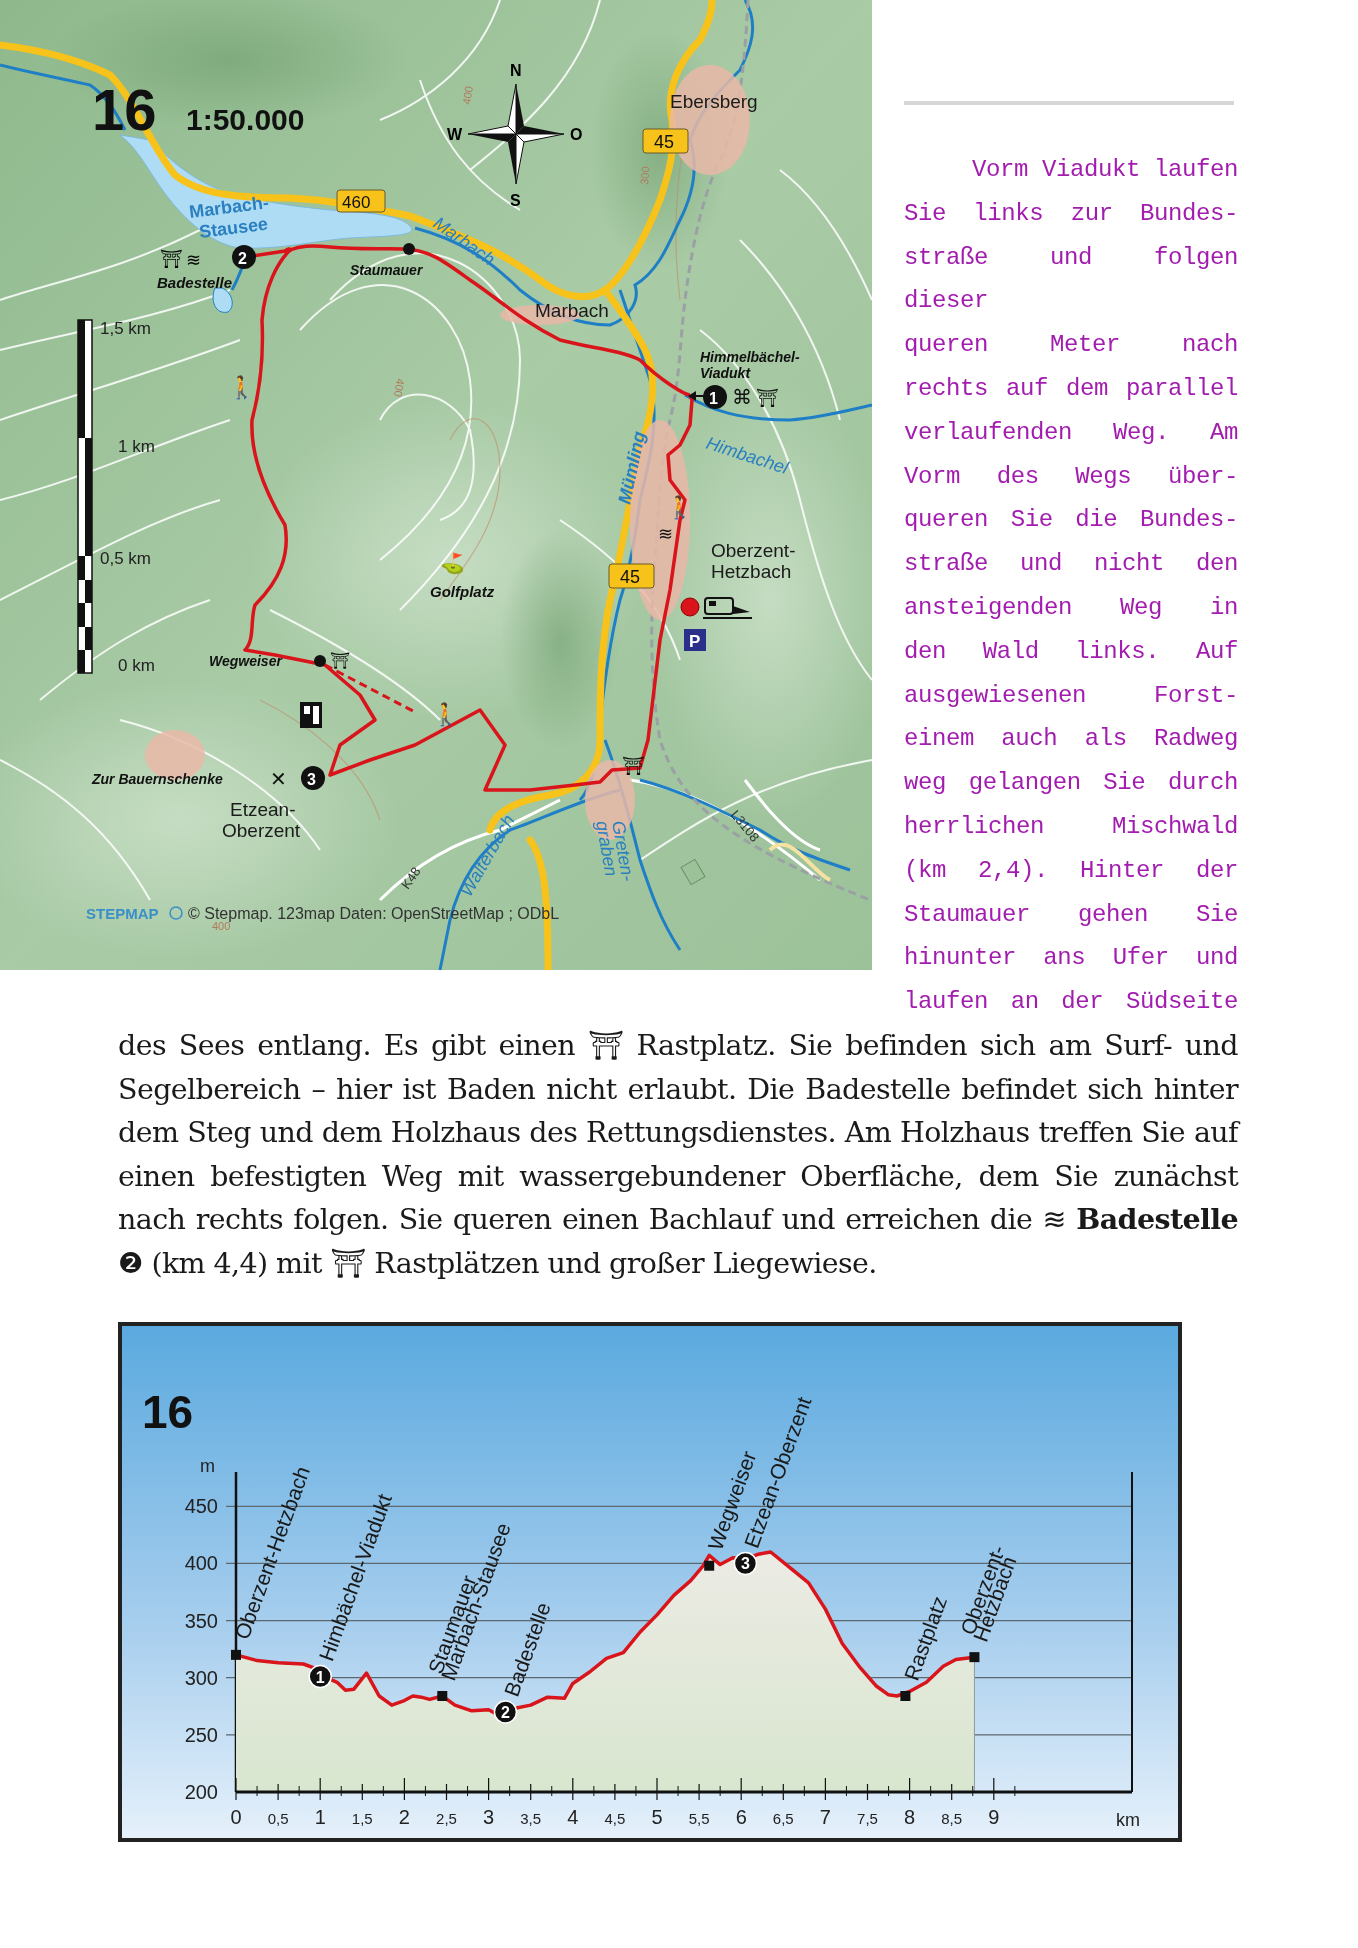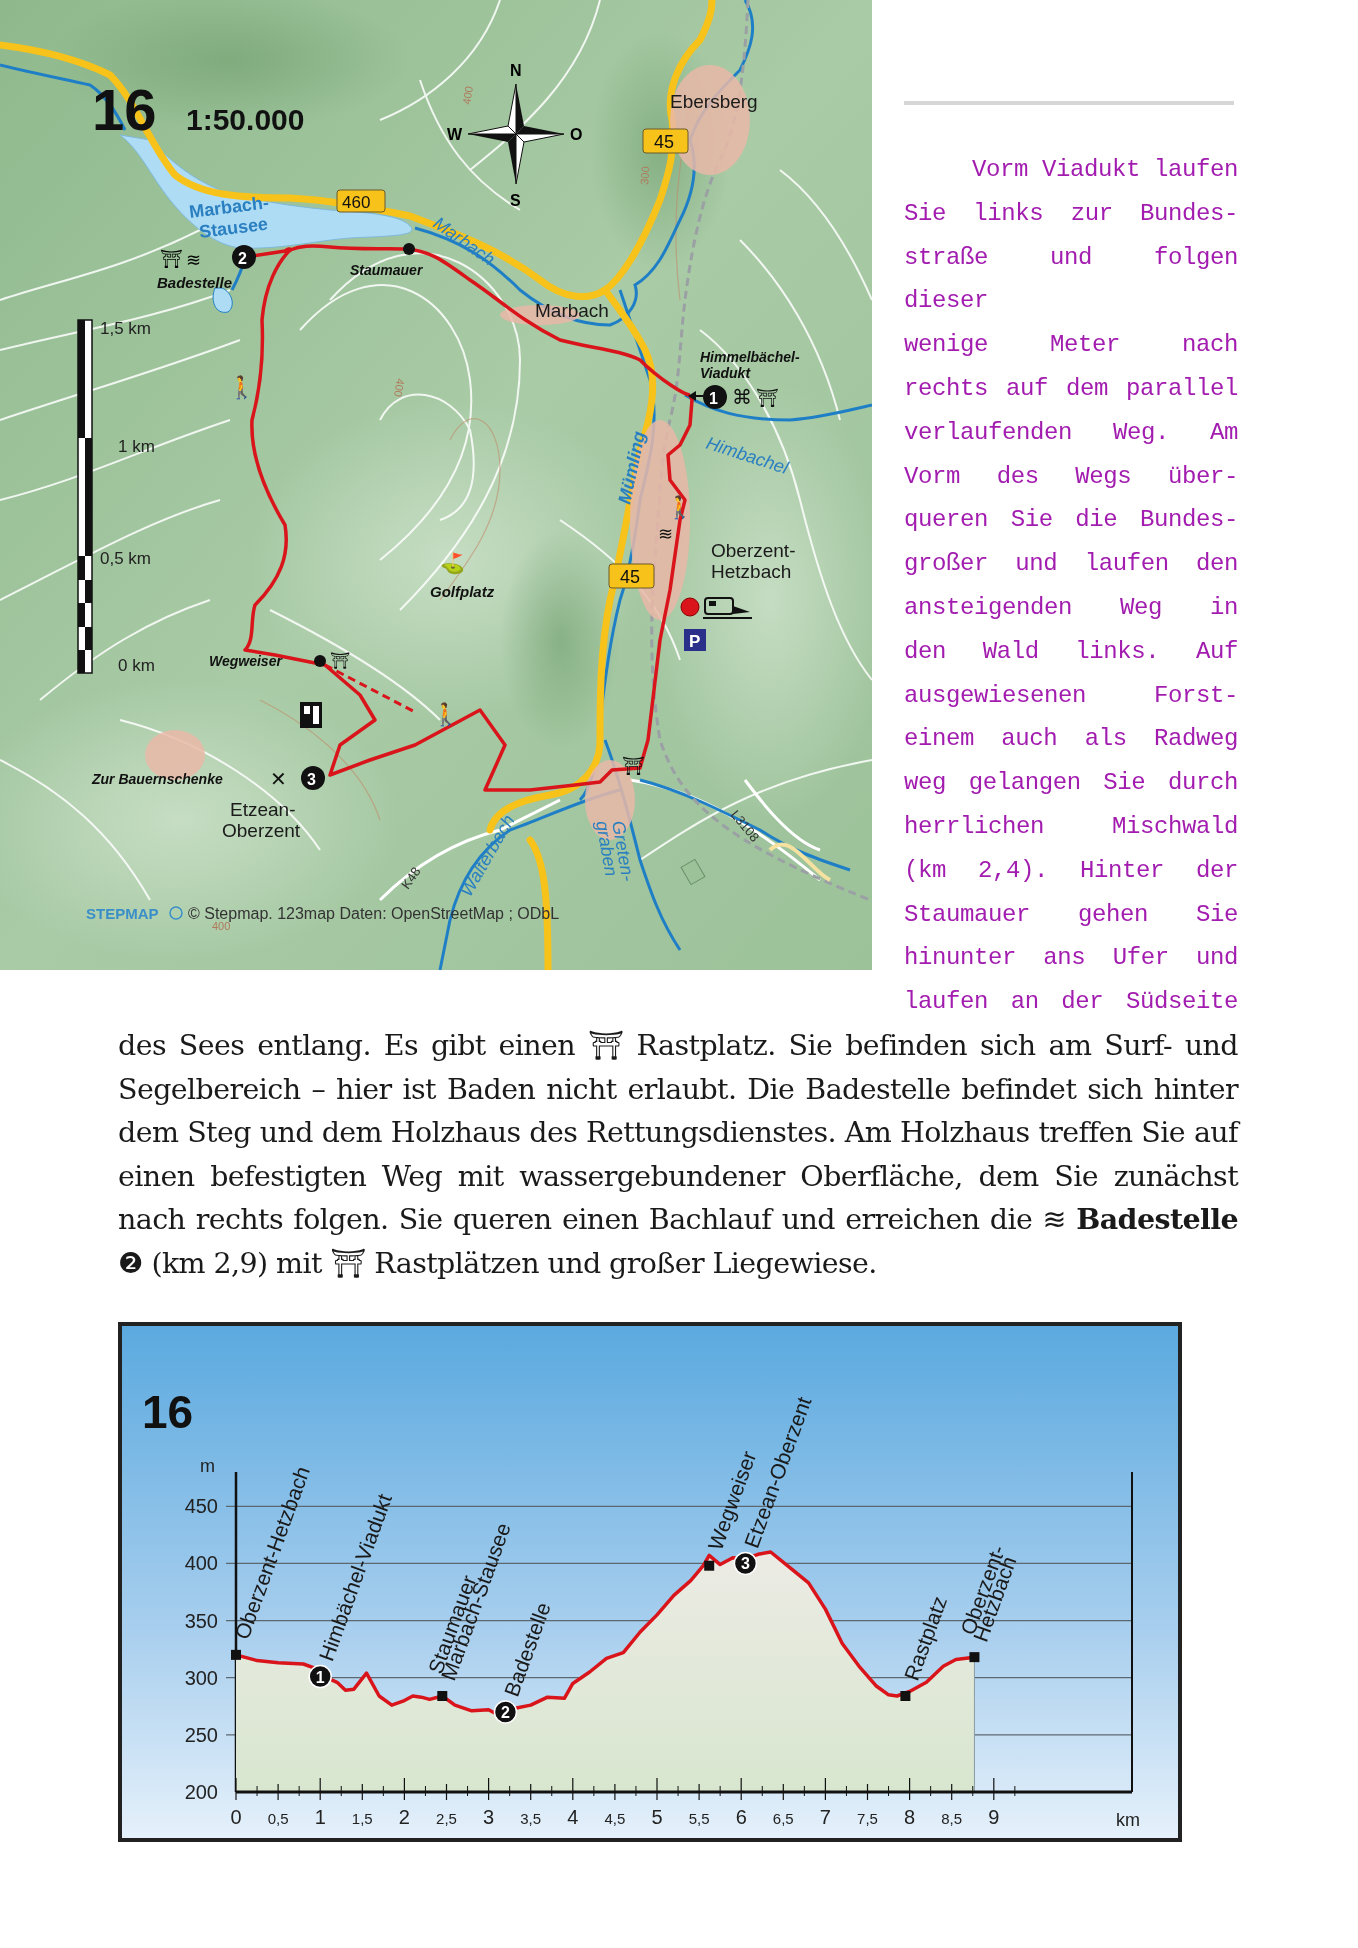--- a/index.html
+++ b/index.html
@@ -255,46 +255,46 @@
   <circle cx="176" cy="913" r="6" fill="none" stroke="#3a8fc8" stroke-width="1.5"></circle>
   <text x="188" y="919" font-size="16" fill="#333" font-family="Liberation Sans, sans-serif">© Stepmap. 123map  Daten: OpenStreetMap ; ODbL</text>
 </svg>
 
 <div class="rule"></div>
 
 <div class="col-text" id="colText">
     <div style="text-align-last: right;"><span class="ind"></span><span>Vorm Viadukt laufen</span></div>
     <div><span>Sie links zur Bundes-</span></div>
     <div><span>straße und folgen dieser</span></div>
-    <div><span>wenige Meter nach</span></div>
+    <div><span>queren Meter nach</span></div>
     <div><span>rechts auf dem parallel</span></div>
     <div><span>verlaufenden Weg. Am</span></div>
     <div><span>Vorm des Wegs über-</span></div>
     <div><span>queren Sie die Bundes-</span></div>
-    <div><span>großer und laufen den</span></div>
+    <div><span>straße und nicht den</span></div>
     <div><span>ansteigenden Weg in</span></div>
     <div><span>den Wald links. Auf</span></div>
     <div><span>ausgewiesenen Forst-</span></div>
     <div><span>einem auch als Radweg</span></div>
     <div><span>weg gelangen Sie durch</span></div>
     <div><span>herrlichen Mischwald</span></div>
     <div><span>(km 2,4). Hinter der</span></div>
     <div><span>Staumauer gehen Sie</span></div>
     <div><span>hinunter ans Ufer und</span></div>
     <div><span>laufen an der Südseite</span></div>
   </div>
 
 <div class="full-text">
   <span>des Sees entlang. Es gibt einen</span>
   <span class="sym">⛩</span>
   <span>Rastplatz. Sie befinden sich am Surf- und Segelbereich – hier ist Baden nicht erlaubt. Die Badestelle befindet sich hinter dem Steg und dem Holzhaus des Rettungsdienstes. Am Holzhaus treffen Sie auf einen befestigten Weg mit wassergebundener Oberfläche, dem Sie zunächst nach rechts folgen. Sie queren einen Bachlauf und erreichen die</span>
   <span class="sym">≋</span>
   <span class="b">Badestelle</span>
   <span class="sym">❷</span>
-  <span>(km 2,9) mit</span>
+  <span>(km 4,4) mit</span>
   <span class="sym">⛩</span>
   <span>Rastplätzen und großer Liegewiese.</span>
 </div>
 
 <svg id="profile" viewBox="0 0 1064 520" xmlns="http://www.w3.org/2000/svg">
   <defs>
     <linearGradient id="sky" x1="0" y1="0" x2="0" y2="1">
       <stop offset="0" stop-color="#5aa9df"></stop>
       <stop offset="0.6" stop-color="#a9cfee"></stop>
       <stop offset="1" stop-color="#e6f1fb"></stop>

